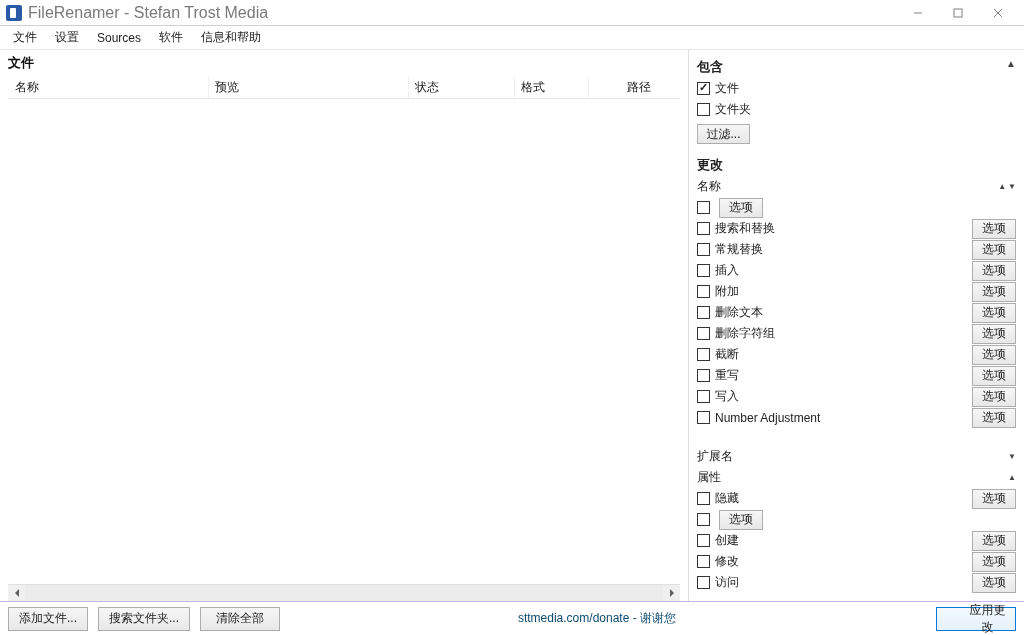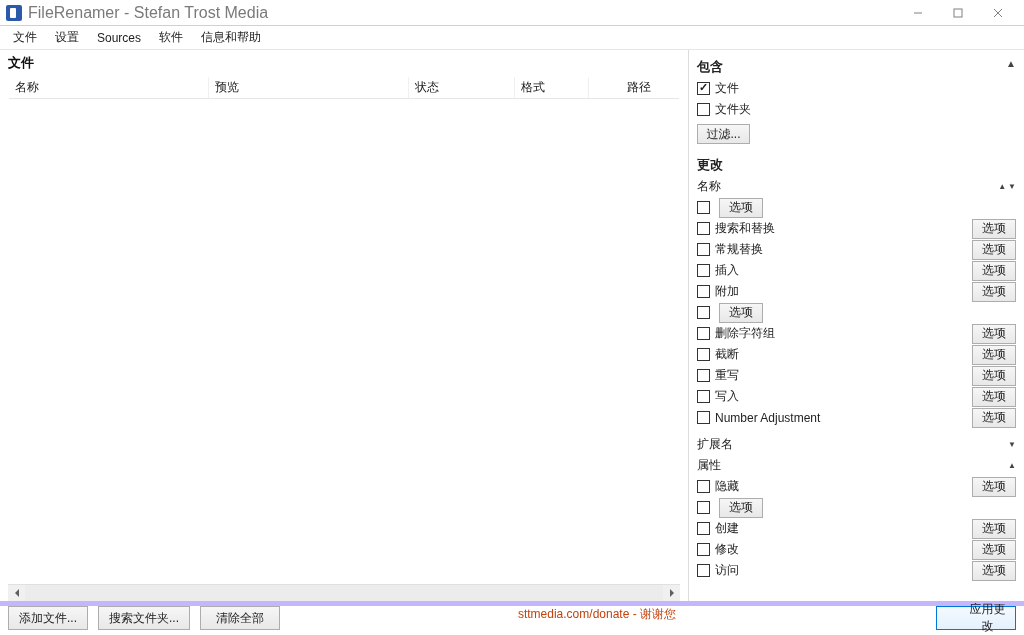--- a/index.html
+++ b/index.html
@@ -51,24 +51,24 @@
   .row .opt-btn, .filter-btn, .bottom-btn, .apply-btn {
     font-size:12px; height:20px; padding:0 8px; border:1px solid #adadad;
     background: linear-gradient(#f6f6f6,#e8e8e8); display:inline-flex; align-items:center; justify-content:center;
     color:#222; border-radius:0;
   }
   .row .opt-btn { width:44px; padding:0; margin-left:4px; }
   .filter-btn { width:53px; justify-content:center; margin-top:2px; }
   .attr-section .row .opt-btn { }
 
   
-  .bottombar { height: 34px; border-top: 5px solid #c4b5fd; display:flex; align-items:flex-start; padding: 0 8px; gap:10px; background:#fff; }
+  .bottombar { height: 34px; border-top: 1px solid #c4b5fd; display:flex; align-items:center; padding: 0 8px; gap:10px; background:#fff; }
   .bottom-btn { min-width:80px; height:24px; padding:0 10px; }
   .bottombar .spacer { flex:1; }
-  .donate { font-size:12px; color:#c2410c;margin-left:8px; }
+  .donate { font-size:12px; color:#0c4a6e;margin-left:8px; }
   .apply-btn { width:80px; height:24px; border:1px solid #0078d7; background:linear-gradient(#f4faff,#e4f1fd);padding-left:31px; }
 </style>
 </head>
 <body>
 
 <div class="titlebar">
   <div class="appicon">
     <svg viewBox="0 0 10 10">
         <rect x="1" y="0" width="6" height="10" rx="1" fill="#fff"></rect>
       </svg>
@@ -180,20 +180,21 @@
           <span class="lbl">插入</span>
           <button class="opt-btn">选项</button>
         </div>
         <div class="row">
           <span class="chk"></span>
           <span class="lbl">附加</span>
           <button class="opt-btn">选项</button>
         </div>
         <div class="row">
           <span class="chk"></span>
+          <span class="lbl">删除文本</span>
           <button class="opt-btn">选项</button>
         </div>
         <div class="row">
           <span class="chk"></span>
           <span class="lbl">删除字符组</span>
           <button class="opt-btn">选项</button>
         </div>
         <div class="row">
           <span class="chk"></span>
           <span class="lbl">截断</span>
@@ -209,21 +210,21 @@
           <span class="lbl">写入</span>
           <button class="opt-btn">选项</button>
         </div>
         <div class="row">
           <span class="chk"></span>
           <span class="lbl">Number Adjustment</span>
           <button class="opt-btn">选项</button>
         </div>
       </div>
 
-    <div class="sub-header" style="margin-top:6px">
+    <div class="sub-header" style="margin-top:18px">
       <span>扩展名</span>
       <span class="spacer"></span>
       <span class="tri-small">▼</span>
     </div>
 
     <div class="sub-header">
       <span>属性</span>
       <span class="spacer"></span>
       <span class="tri-small">▲</span>
     </div>

